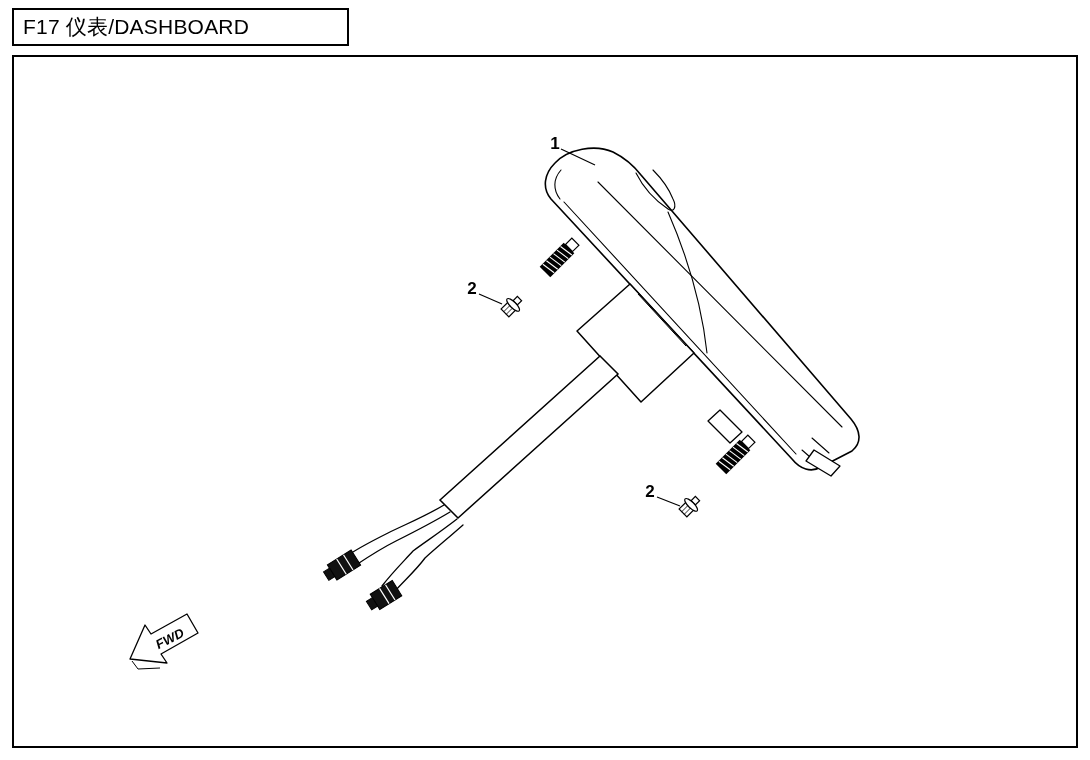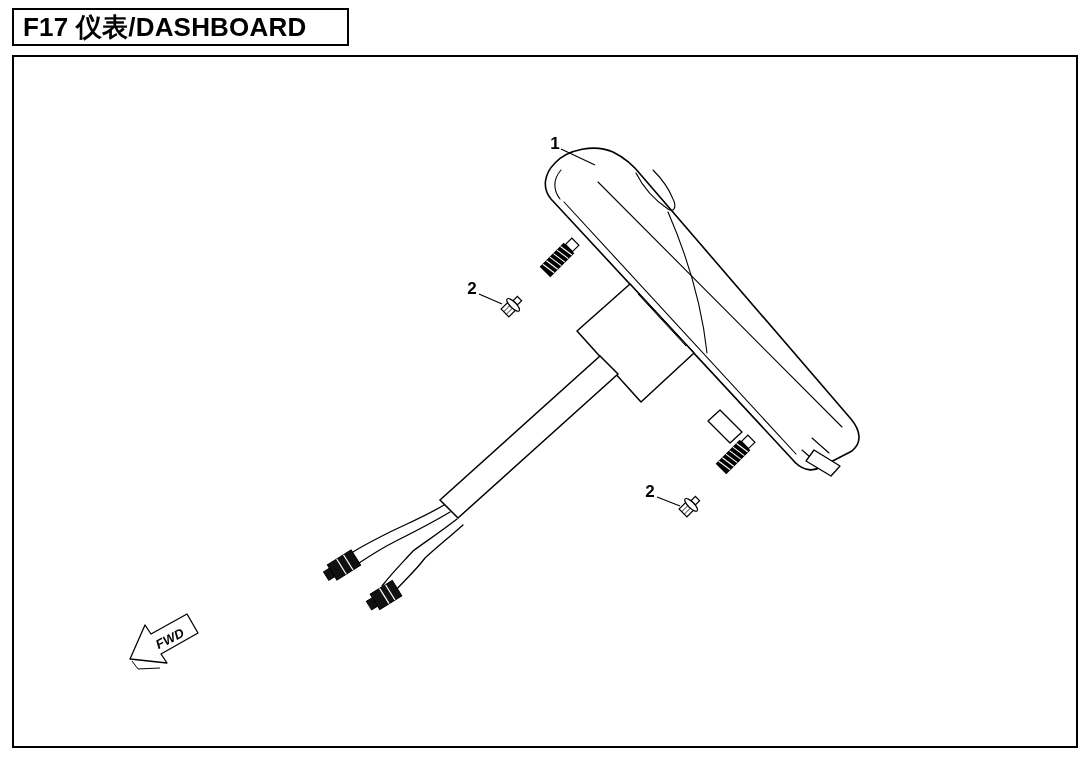--- a/index.html
+++ b/index.html
@@ -13,22 +13,22 @@
   .title-box{
     position:absolute;left:12px;top:8px;
     width:337px;height:38px;
     border:2px solid #000;
     box-sizing:border-box;
     display:flex;align-items:center;
     padding-left:9px;
     background:#fff;
   }
   .title-box span{
-    font-weight:bold;
-    font-size:26px;
+    font-weight:normal;
+    font-size:21px;
     color:#000;
     letter-spacing:.2px;
     white-space:nowrap;
   }
   .diagram-box{
     position:absolute;left:12px;top:55px;
     width:1066px;height:693px;
     border:2px solid #000;
     box-sizing:border-box;
     background:#fff;

